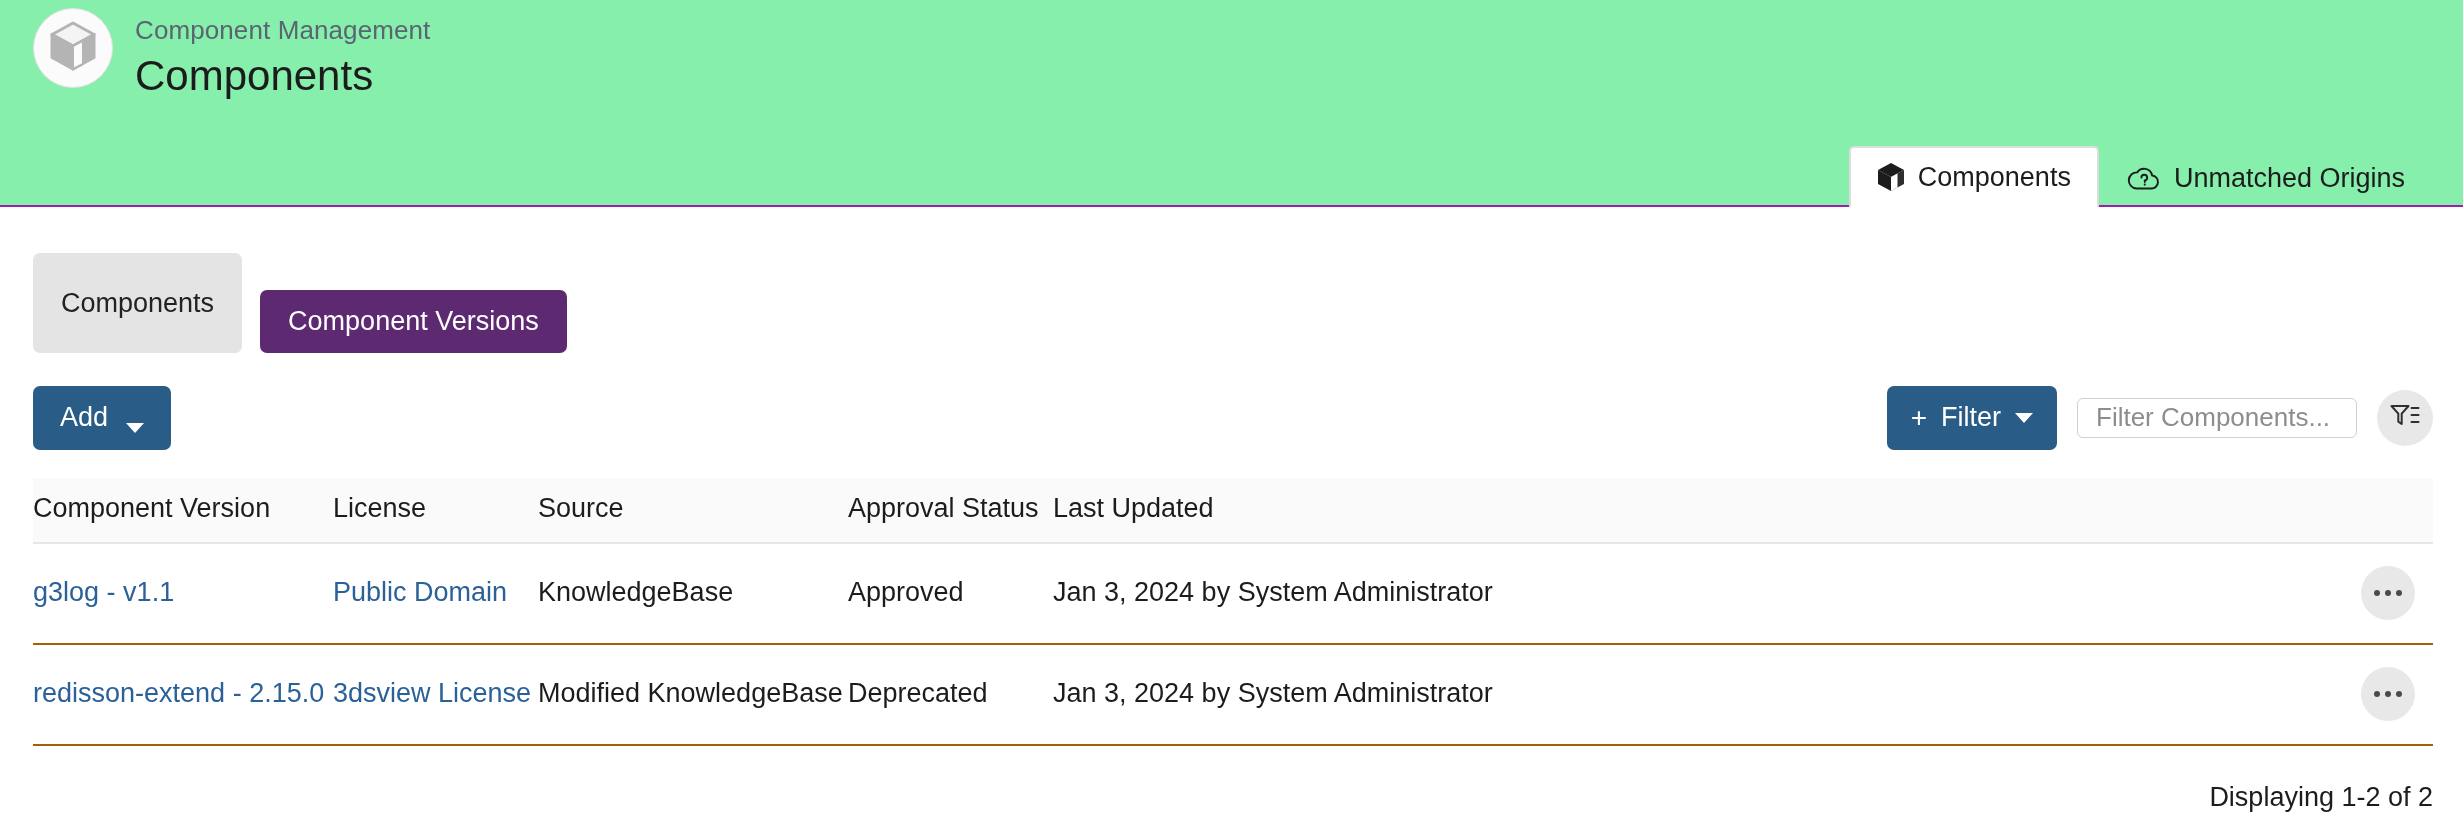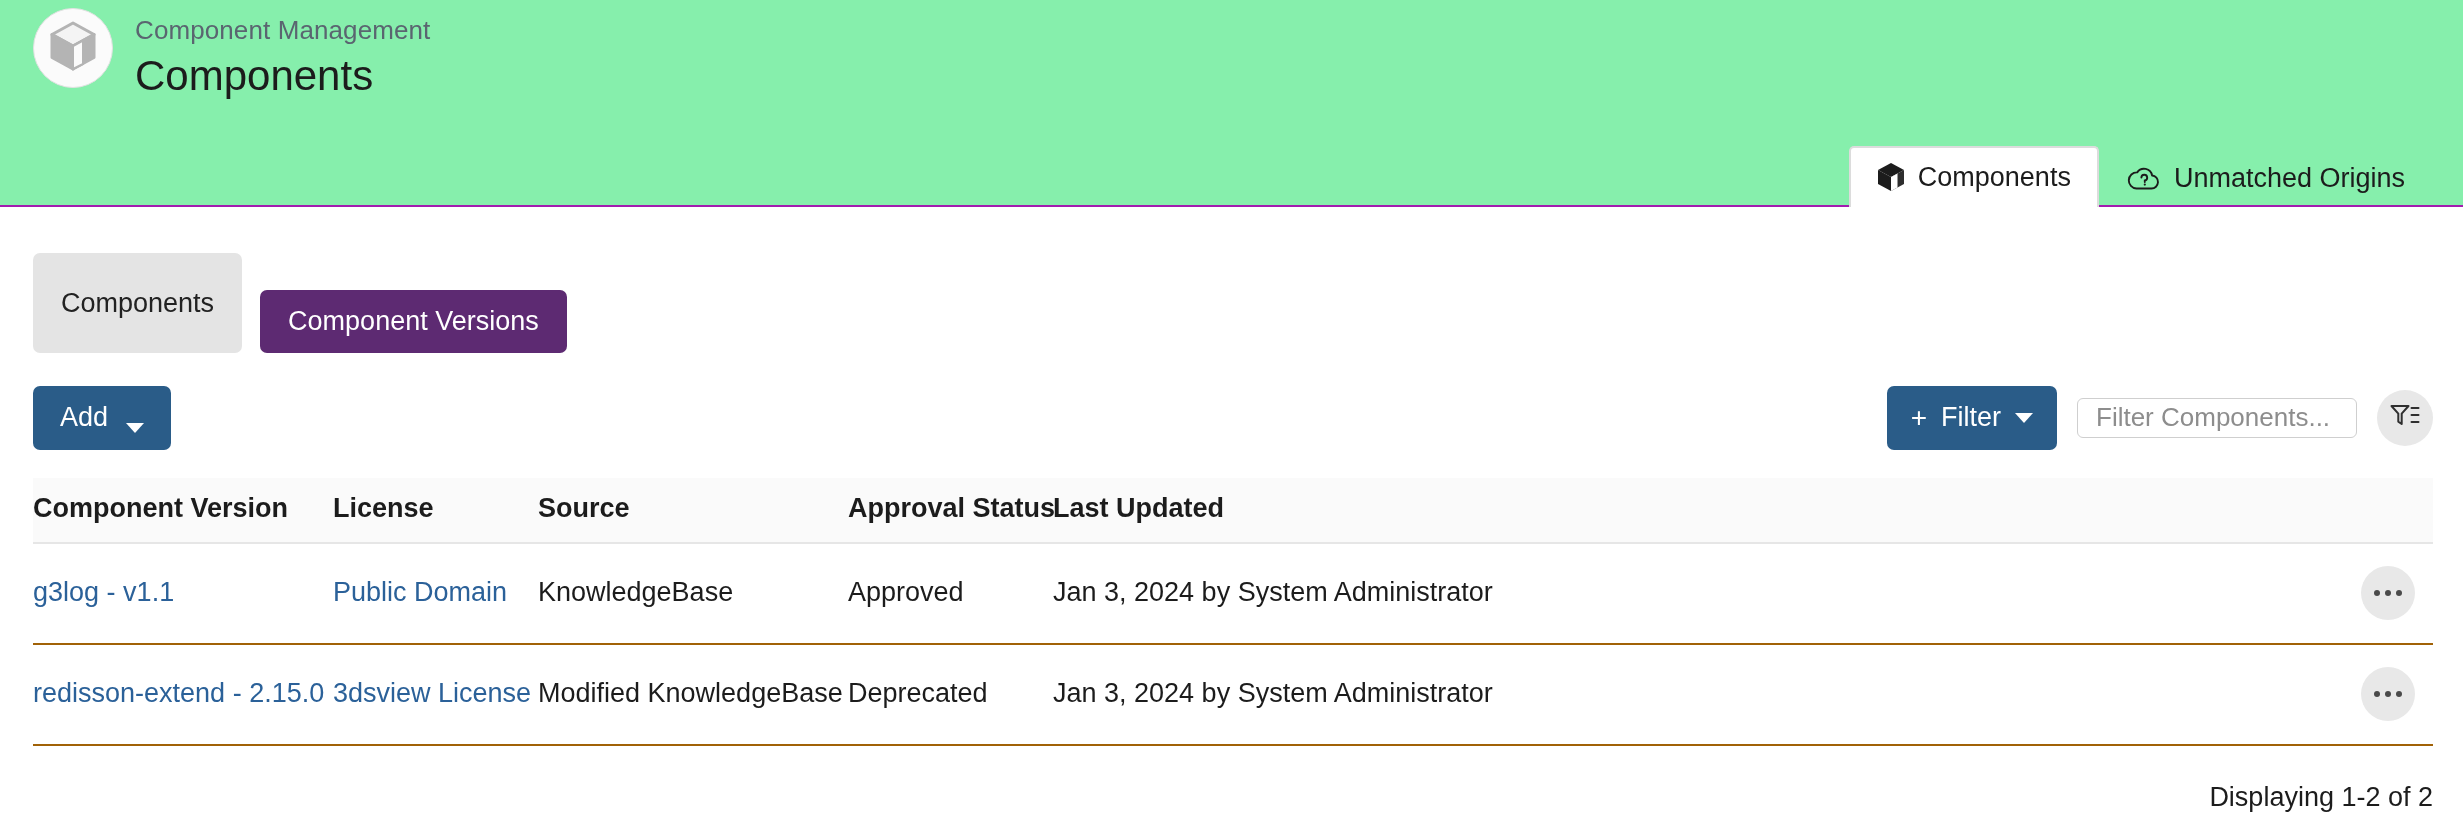--- a/index.html
+++ b/index.html
@@ -208,21 +208,21 @@
     width: 100%;
     border-collapse: collapse;
     margin-top: 28px;
     table-layout: fixed;
   }
 
   table.grid thead th {
     background: #fafafa;
     text-align: left;
     font-size: 27px;
-    font-weight: 700;
+    font-weight: 400;
     color: #1c1c1c;
     padding: 15px 0 18px 0;
     border-bottom: 2px solid #e6e6e6;
     white-space: nowrap;
   }
 
   table.grid tbody td {
     font-size: 27px;
     color: #1c1c1c;
     padding: 22px 0 23px 0;

